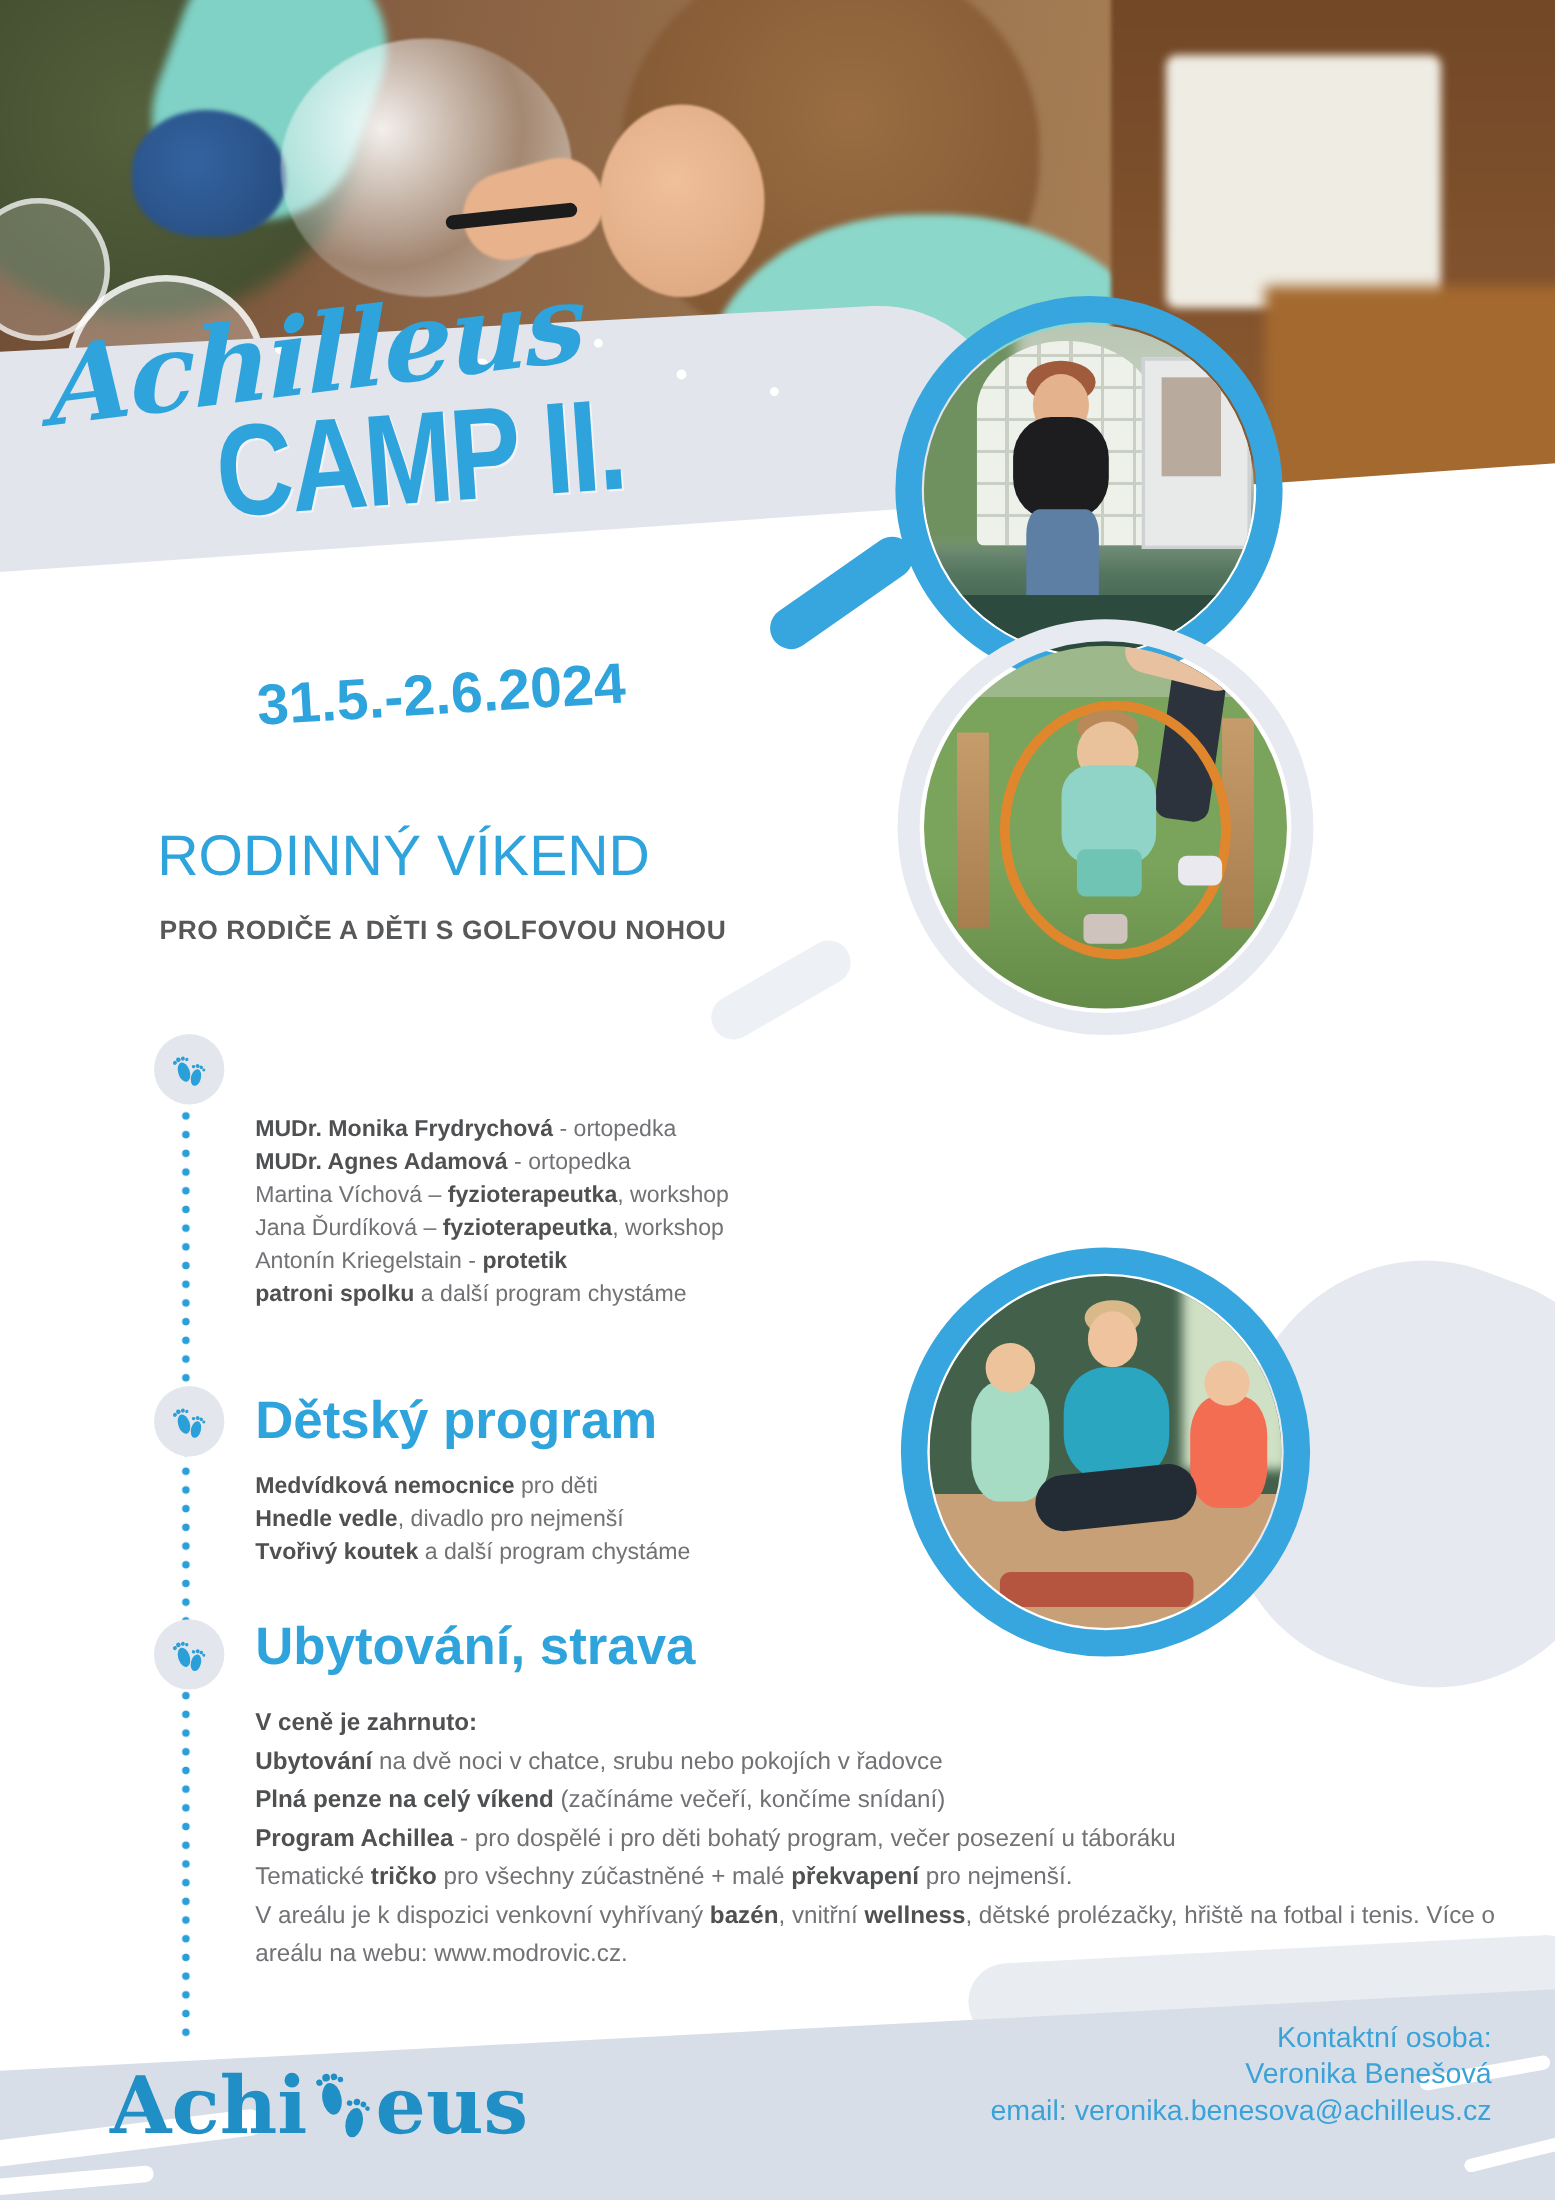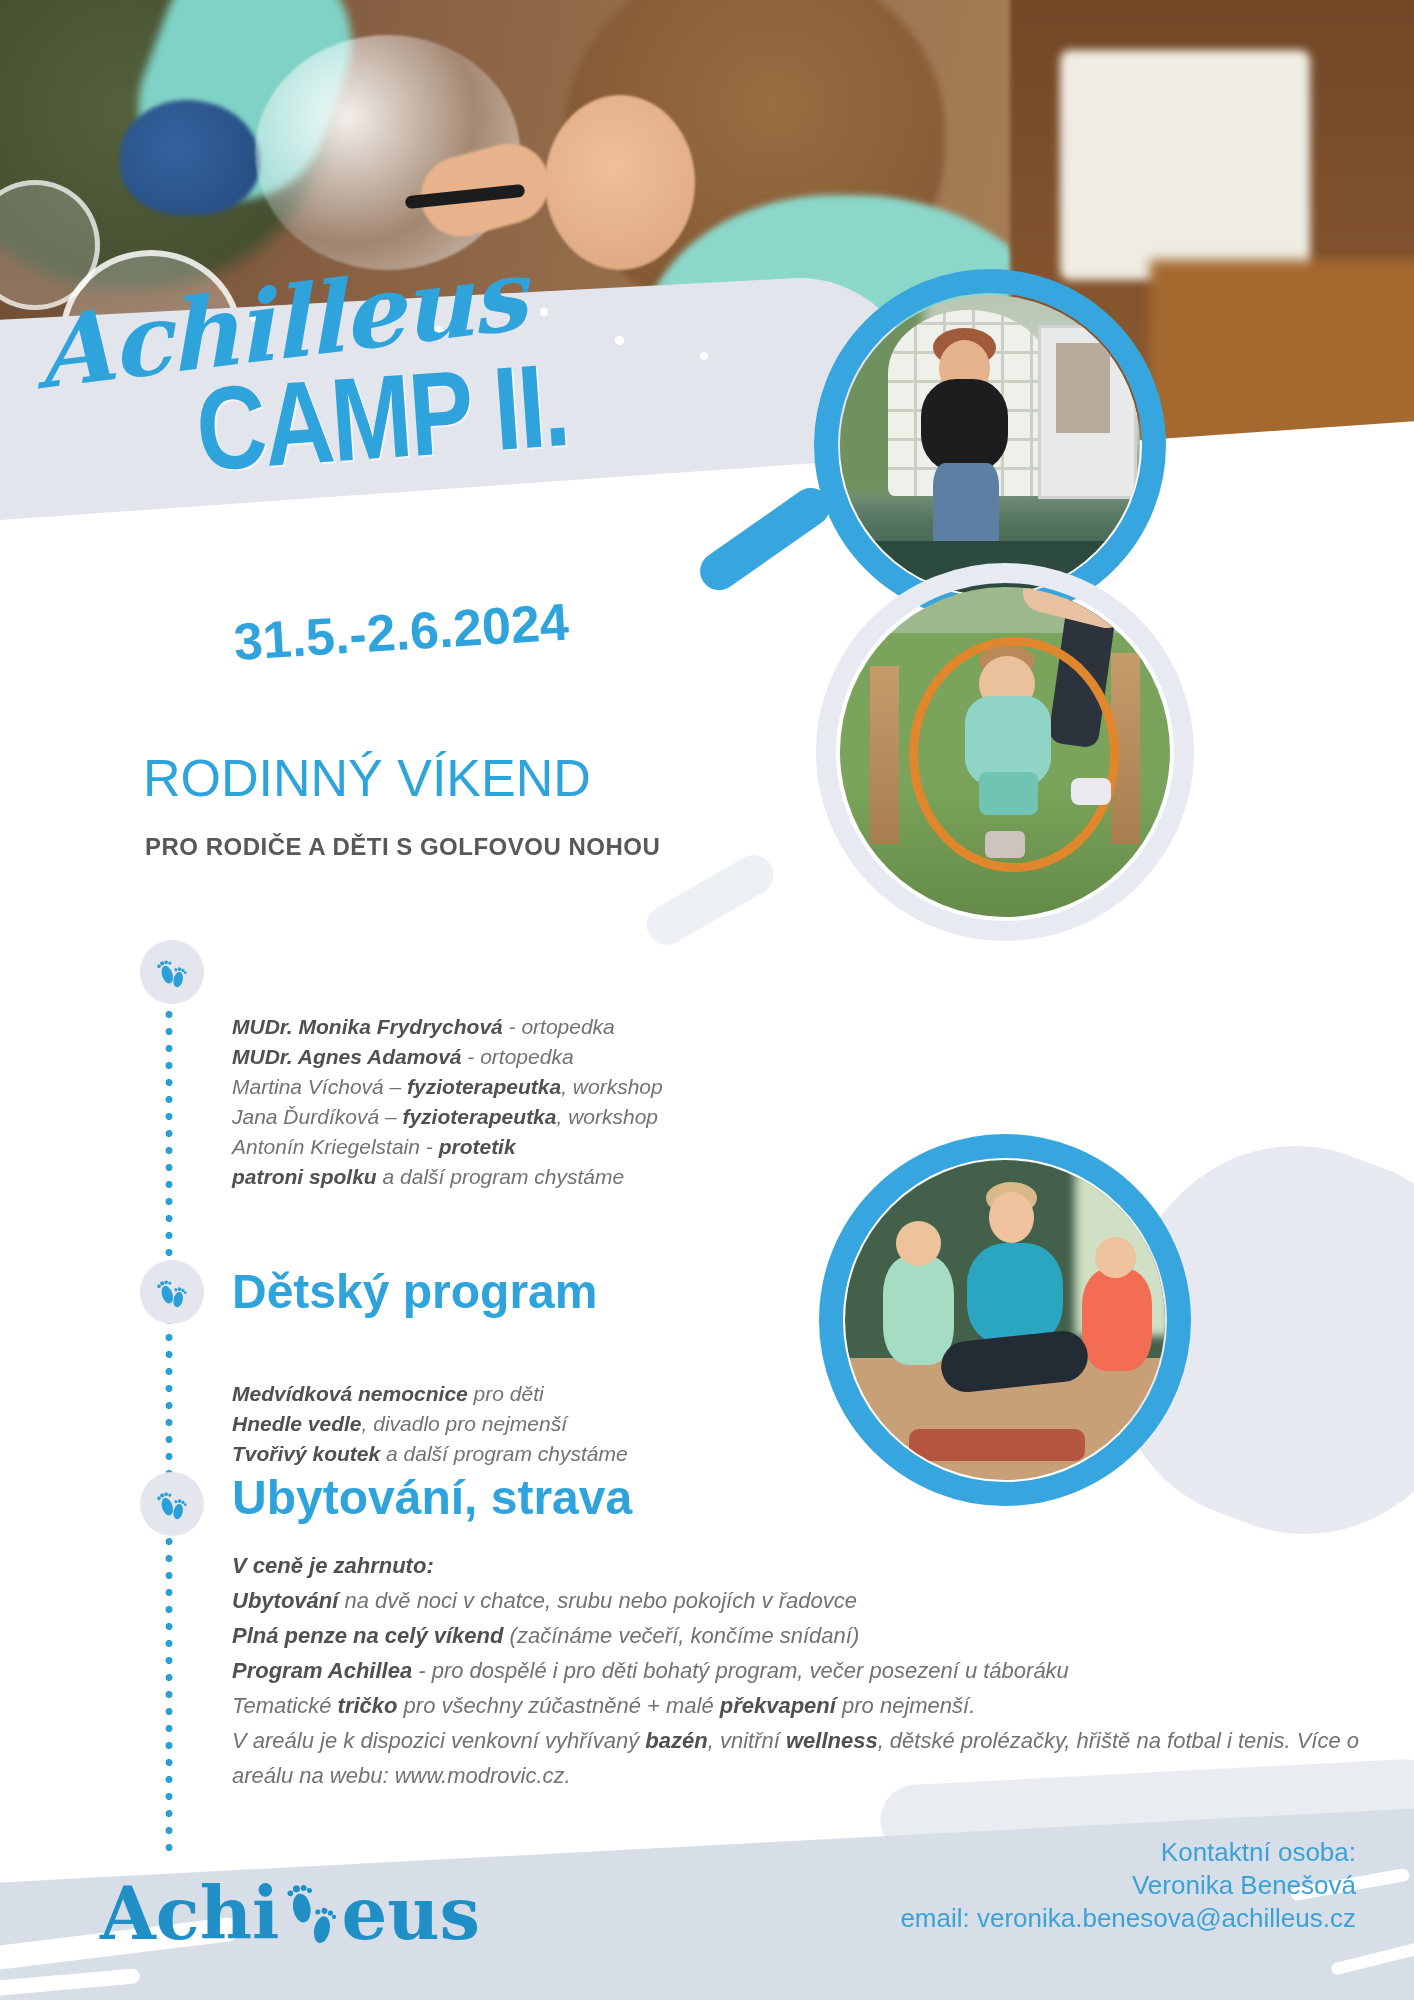--- a/index.html
+++ b/index.html
@@ -73,24 +73,24 @@
   .sicon{width:64px;height:64px;border-radius:50%;background:#e3e7ed;z-index:3;
          display:flex;align-items:center;justify-content:center;}
   .si1{left:140px;top:940px;}
   .si2{left:140px;top:1260px;}
   .si3{left:140px;top:1472px;}
   .shead{left:232px;font-size:48px;font-weight:bold;color:#2ea3dc;white-space:nowrap;z-index:3;}
   .sh1{top:938px;}
   .sh2{top:1264px;}
   .sh3{top:1470px;}
   .slist{left:232px;color:#717275;z-index:3;}
-  .slist .line{white-space:normal;font-style:italic;}
+  .slist .line{white-space:normal;}
   .slist span.b{font-weight:bold;color:#4f5052;}
   .sl1{top:1012px;font-size:21px;line-height:30px;width:620px;}
-  .sl2{top:1336px;font-size:21px;line-height:30px;width:620px;margin-top:43px;}
+  .sl2{top:1336px;font-size:21px;line-height:30px;width:620px;}
   .sl3{top:1548px;font-size:22px;line-height:35px;width:1140px;}
 
   
   .pw{position:absolute;z-index:4;}
   .photo{position:absolute;inset:0;border-radius:50%;overflow:hidden;}
   .photo div{position:absolute;}
   .ringx{position:absolute;border-radius:50%;}
   .ring-blue{inset:-26px;border:24px solid #37a5de;}
   .ring-blue::before{content:"";position:absolute;inset:-15px;border:10px solid rgba(55,165,222,.8);
         border-radius:48% 52% 50% 50%/52% 48% 52% 48%;transform:rotate(25deg);}

